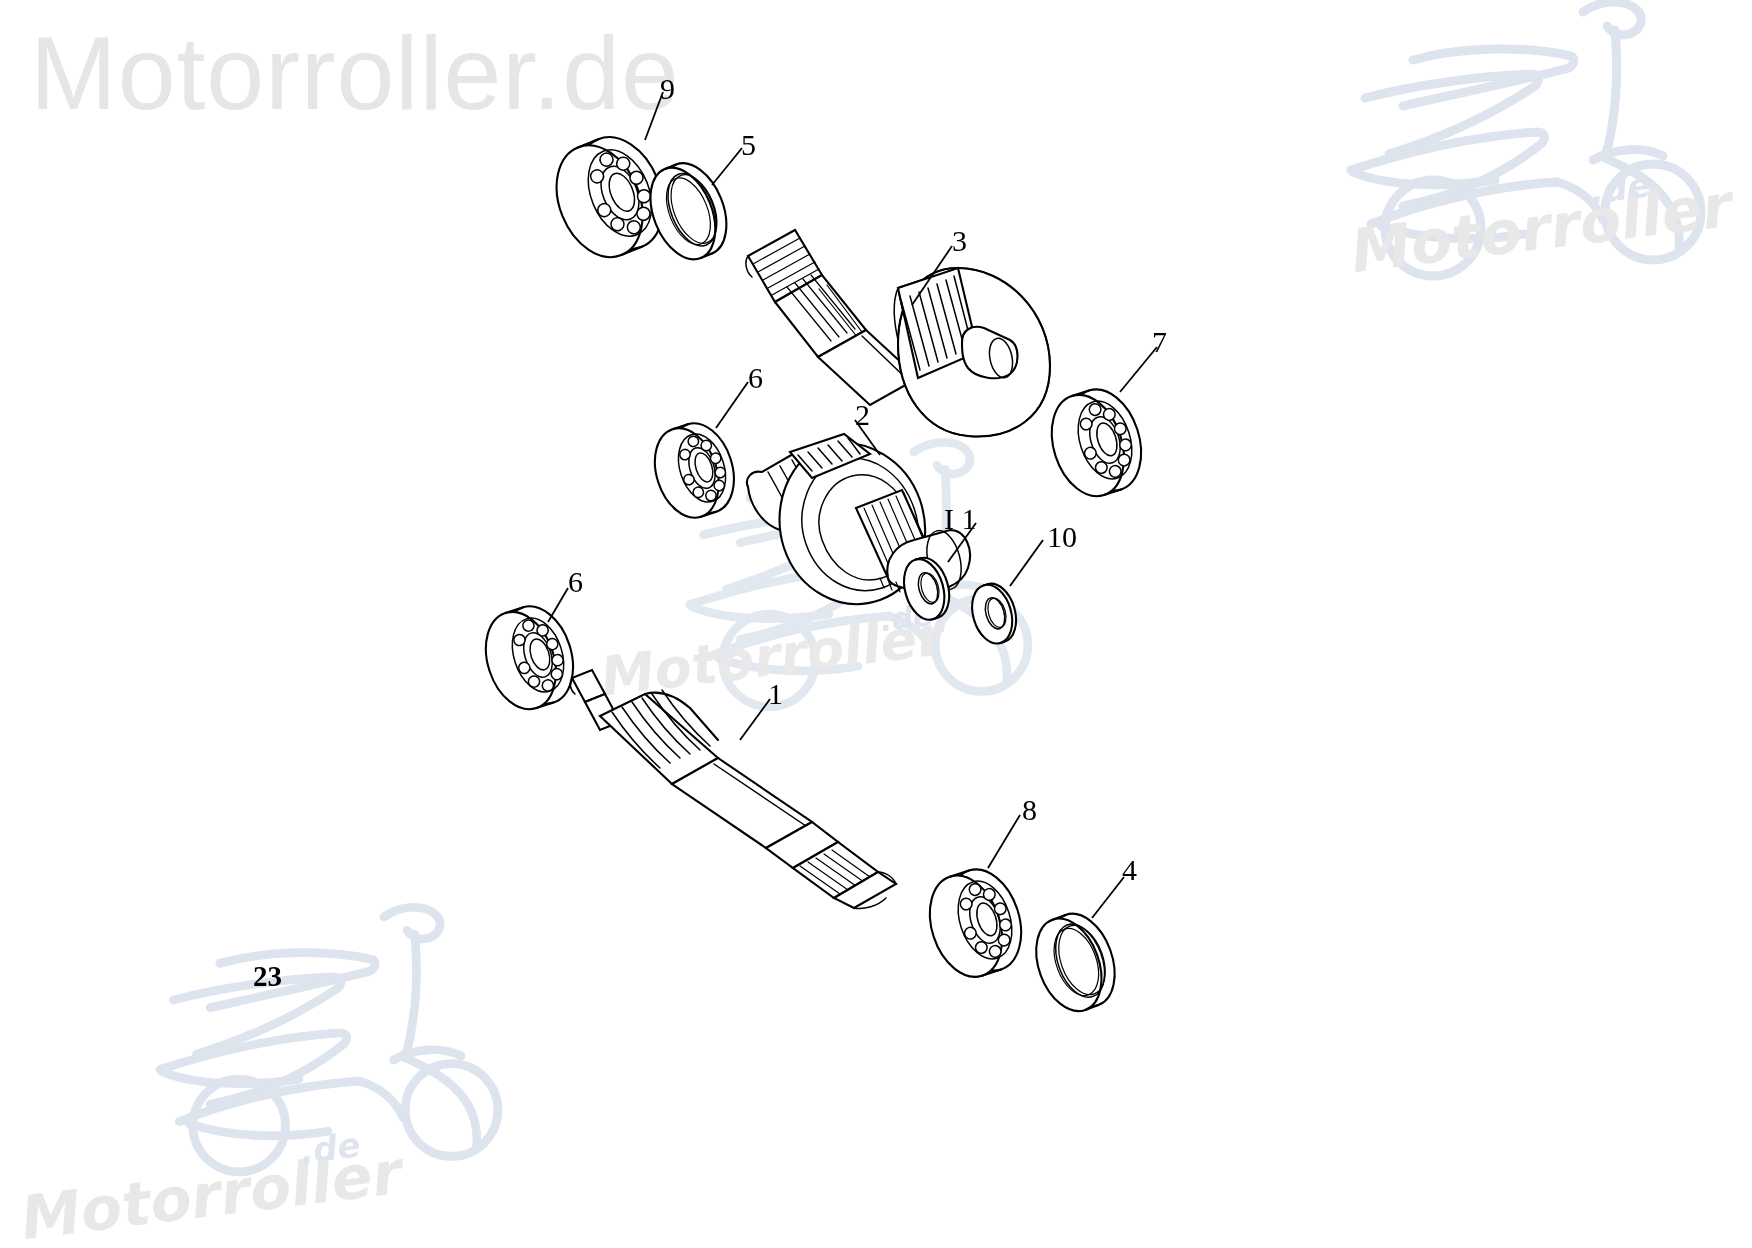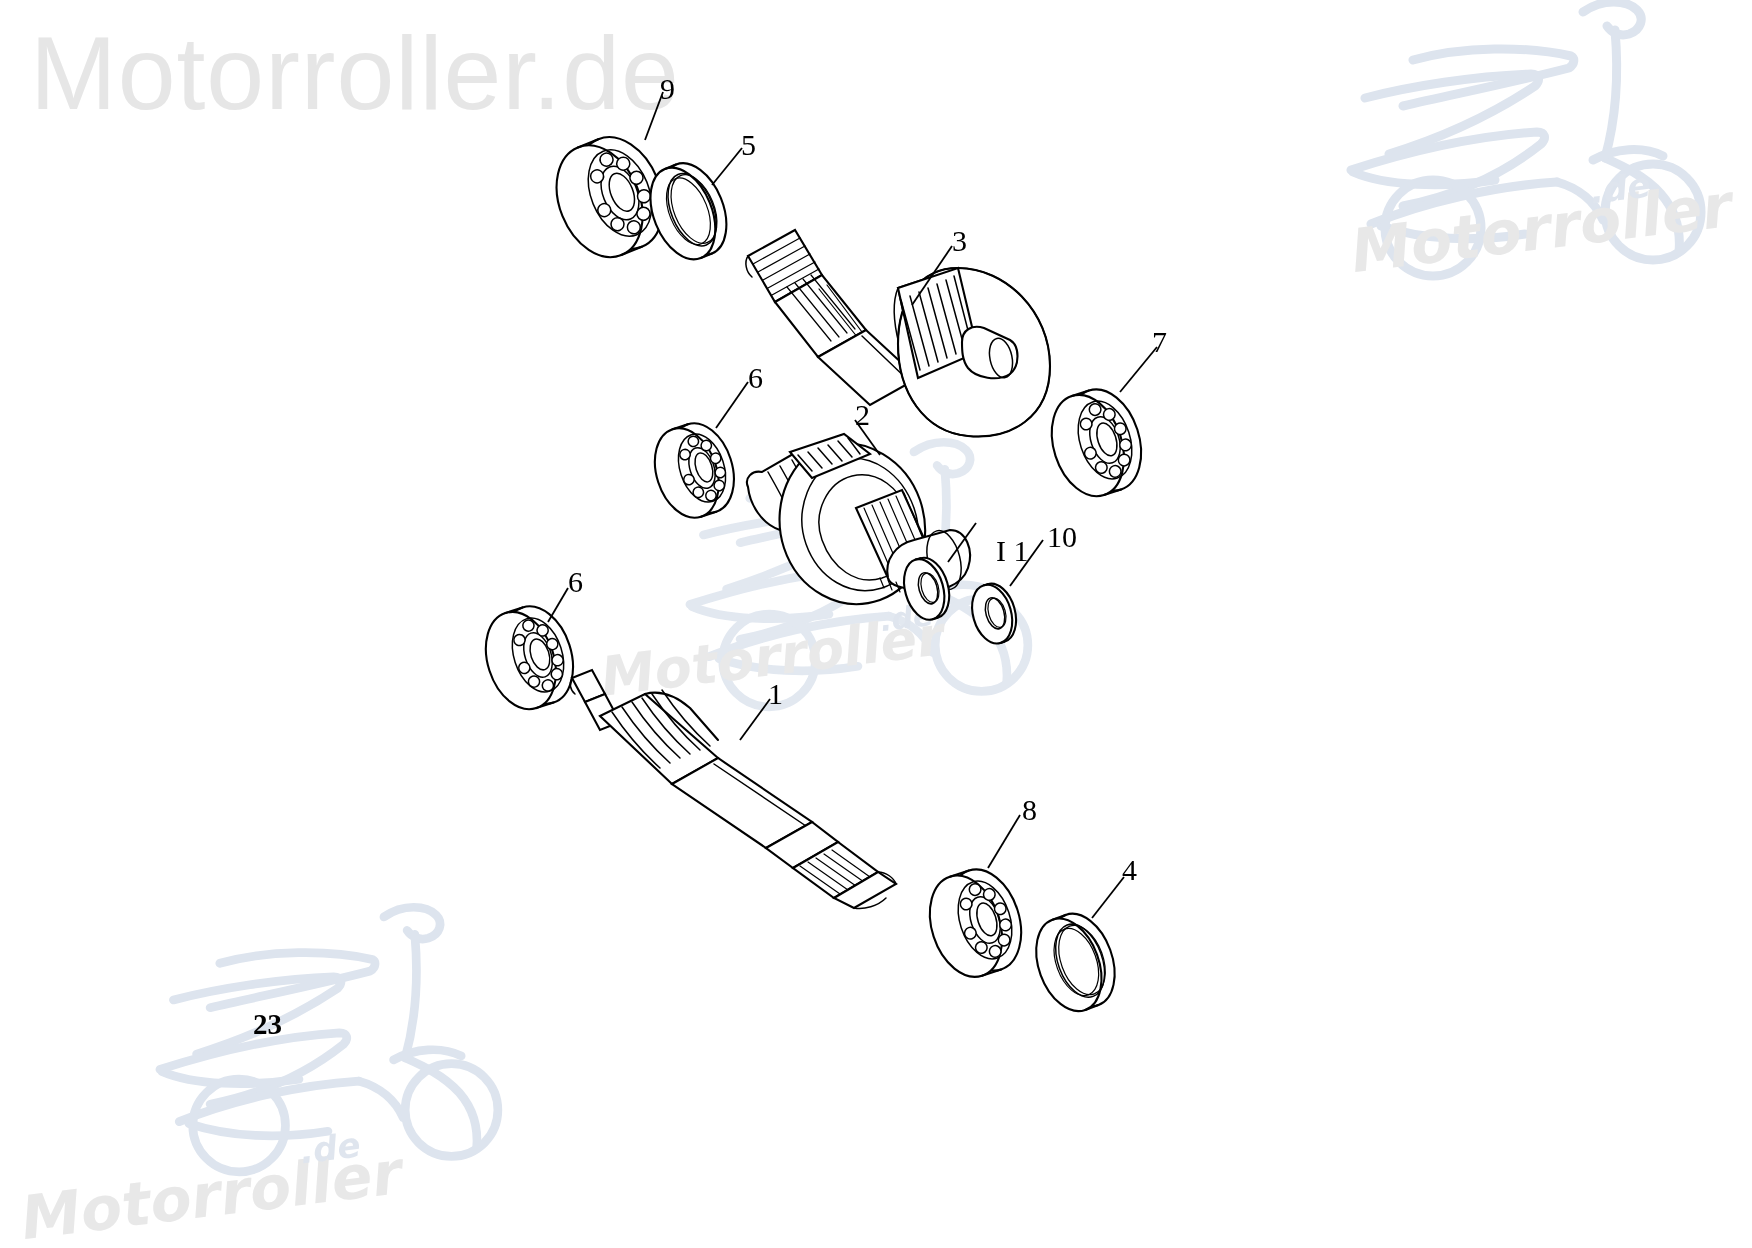--- a/index.html
+++ b/index.html
@@ -137,21 +137,20 @@
     user-select: none;
   }
   #page-number {
     position: absolute;
     left: 253px;
     top: 960px;
     font-family: "Liberation Serif", serif;
     font-size: 29px;
     font-weight: bold;
     color: #000;
-    margin-top: 48px;
   }
 </style>
 </head>
 <body>
 
 <div id="page">
 
   <div class="wm-text" id="wm-title">Motorroller.de</div>
 
   <svg id="wm-scooter-tr" viewBox="0 0 580 330">
@@ -515,21 +514,21 @@
     <path class="leader" d="M1124,877 L1092,918"></path>
 
   </svg>
 
   <div class="callout" style="left:660px;  top:72px;">9</div>
   <div class="callout" style="left:741px;  top:128px;">5</div>
   <div class="callout" style="left:952px;  top:224px;">3</div>
   <div class="callout" style="left:1152px; top:325px;">7</div>
   <div class="callout" style="left:748px; top:361px;">6</div>
   <div class="callout" style="left:855px;  top:398px;">2</div>
-  <div class="callout" style="left:996px;  top:502px;margin-top:32px;">I 1</div>
+  <div class="callout" style="left:944px;  top:502px;">I 1</div>
   <div class="callout" style="left:1039px; top:520px;margin-left:8px;">10</div>
   <div class="callout" style="left:568px; top:565px;">6</div>
   <div class="callout" style="left:768px;  top:677px;">1</div>
   <div class="callout" style="left:1022px; top:793px;">8</div>
   <div class="callout" style="left:1122px; top:853px;">4</div>
 
   <div id="page-number">23</div>
 
 </div>
 

